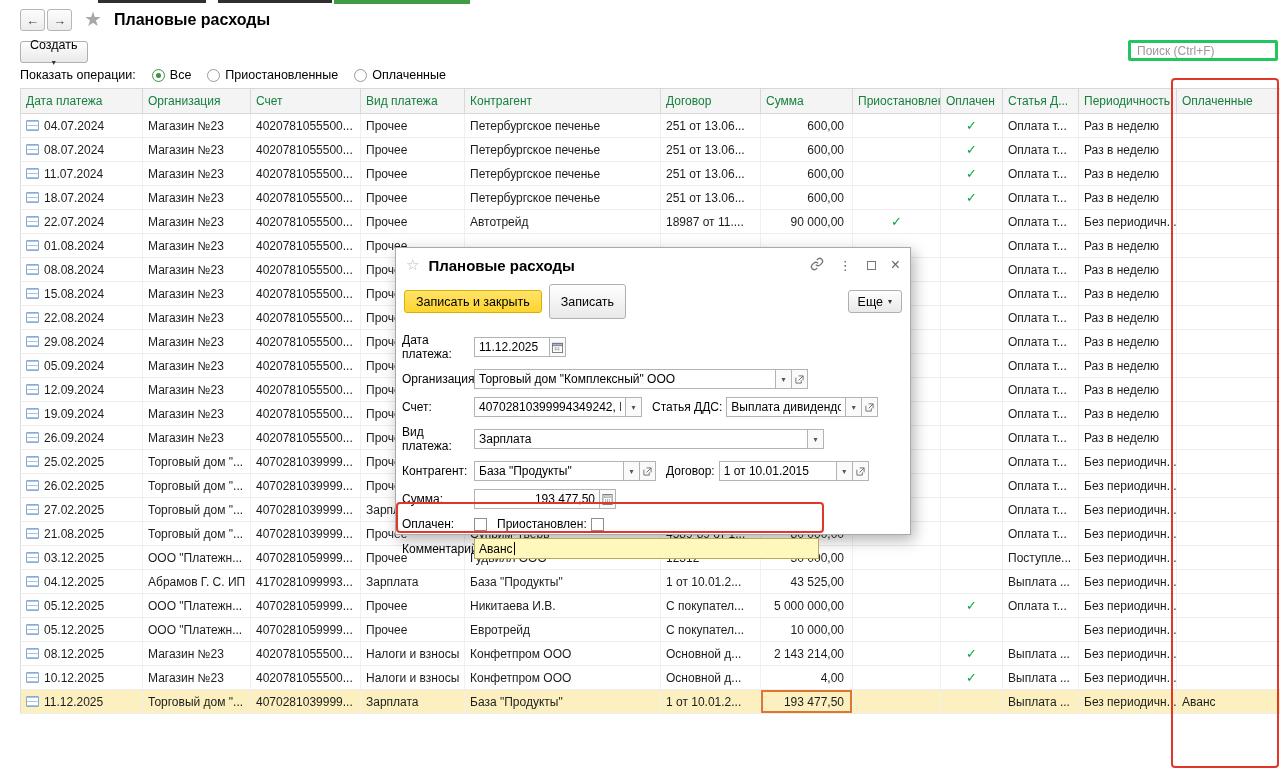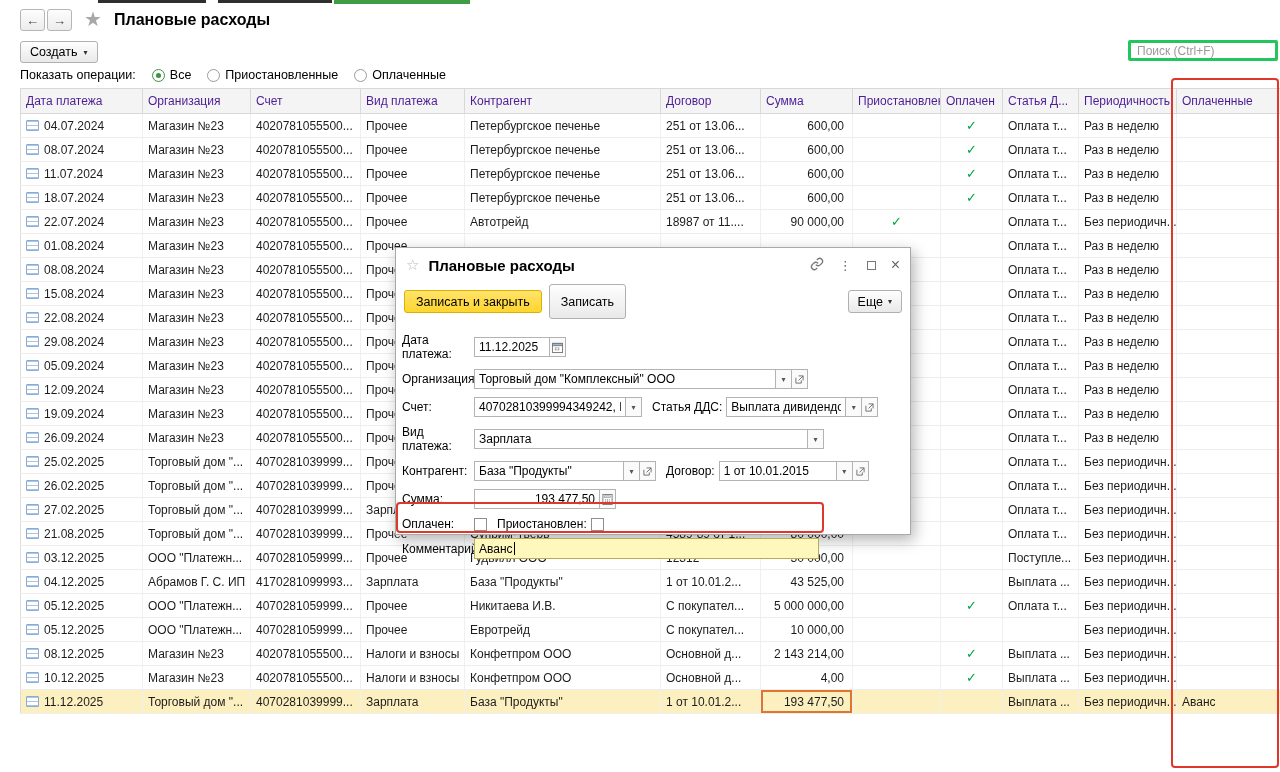--- a/index.html
+++ b/index.html
@@ -13,38 +13,38 @@
 
   
   .navbtn { position:absolute; top:9px; width:25px; height:22px; display:flex; align-items:center; justify-content:center;
             border:1px solid #b6b6b6; border-radius:3px; background:linear-gradient(#fdfdfd,#ececec); color:#444; font-size:13px; }
   .fav { position:absolute; left:84px; top:7px; font-size:20px; color:#a8a8a8; }
   .pagetitle { position:absolute; left:114px; top:11px; font-size:16px; font-weight:bold; }
 
   
   .btn { display:inline-flex; align-items:center; justify-content:center; border:1px solid #b0b0b0; border-radius:3px;
          background:linear-gradient(#fefefe,#e9e9e9); font-size:12.5px; font-family:inherit; cursor:default; }
-  .createbtn { position:absolute; left:20px; top:41px; height:22px; padding:0 9px; gap:6px; }
+  .createbtn { position:absolute; left:20px; top:41px; height:22px; padding:0 9px; gap:6px;flex-direction:column; }
   .dd { font-size:8px; color:#333; }
   .search { position:absolute; left:1128px; top:40px; width:150px; height:21px; border:3px solid #22c55e; border-radius:2px;
             font-size:12px; padding:0 6px; color:#333; font-family:inherit; }
   .search::placeholder { color:#9a9a9a; }
 
   
   .filterbar { position:absolute; left:20px; top:66px; height:18px; display:flex; align-items:center; gap:16px; font-size:12.5px; }
   .radioitem { display:flex; align-items:flex-end; }
   .radio { width:13px; height:13px; border:1px solid #9a9a9a; border-radius:50%; background:#fff; position:relative; margin-right:5px; flex:none; }
   .radio.on { border-color:#3e9141; }
   .radio.on::after { content:""; position:absolute; left:3px; top:3px; width:5px; height:5px; border-radius:50%; background:#3e9141; }
 
   
   .tablewrap { position:absolute; left:20px; top:88px; width:1260px; }
   table { border-collapse:collapse; table-layout:fixed; width:1260px; font-size:12px; border:1px solid #dcdcdc; }
   th { background:#f4f4f4; border:1px solid #d8d8d8; height:25px; padding:0 5px; text-align:left; font-weight:normal;
-       color:#4c1d95; overflow:hidden; white-space:nowrap; }
+       color:#15803d; overflow:hidden; white-space:nowrap; }
   td { height:24px; border-bottom:1px solid #ededed; border-right:1px solid #f0f0f0; padding:0 5px;
        overflow:hidden; white-space:nowrap; color:#1c1c1c; }
   .c0{width:122px}.c1{width:108px}.c2{width:110px}.c3{width:104px}.c4{width:196px}.c5{width:100px}
   .c6{width:92px}.c7{width:88px}.c8{width:62px}.c9{width:76px}.c10{width:98px}.c11{width:104px}
   td.num { text-align:right; padding-right:8px; }
   td.chk { text-align:center; color:#00a33e; font-weight:bold; font-size:13px; font-family:"DejaVu Sans",sans-serif; }
   tr.sel td { background:#fdf0c0; }
   td.hl { background:#ffe9a3; box-shadow:inset 0 0 0 2px #e0762e; }
   .rowico { display:inline-block; width:13px; height:11px; margin-right:5px; vertical-align:-1px; border:1px solid #8cabd0;
             border-radius:1px; background:repeating-linear-gradient(180deg,#a9c6e4 0 1px,#ffffff 1px 4px); }

